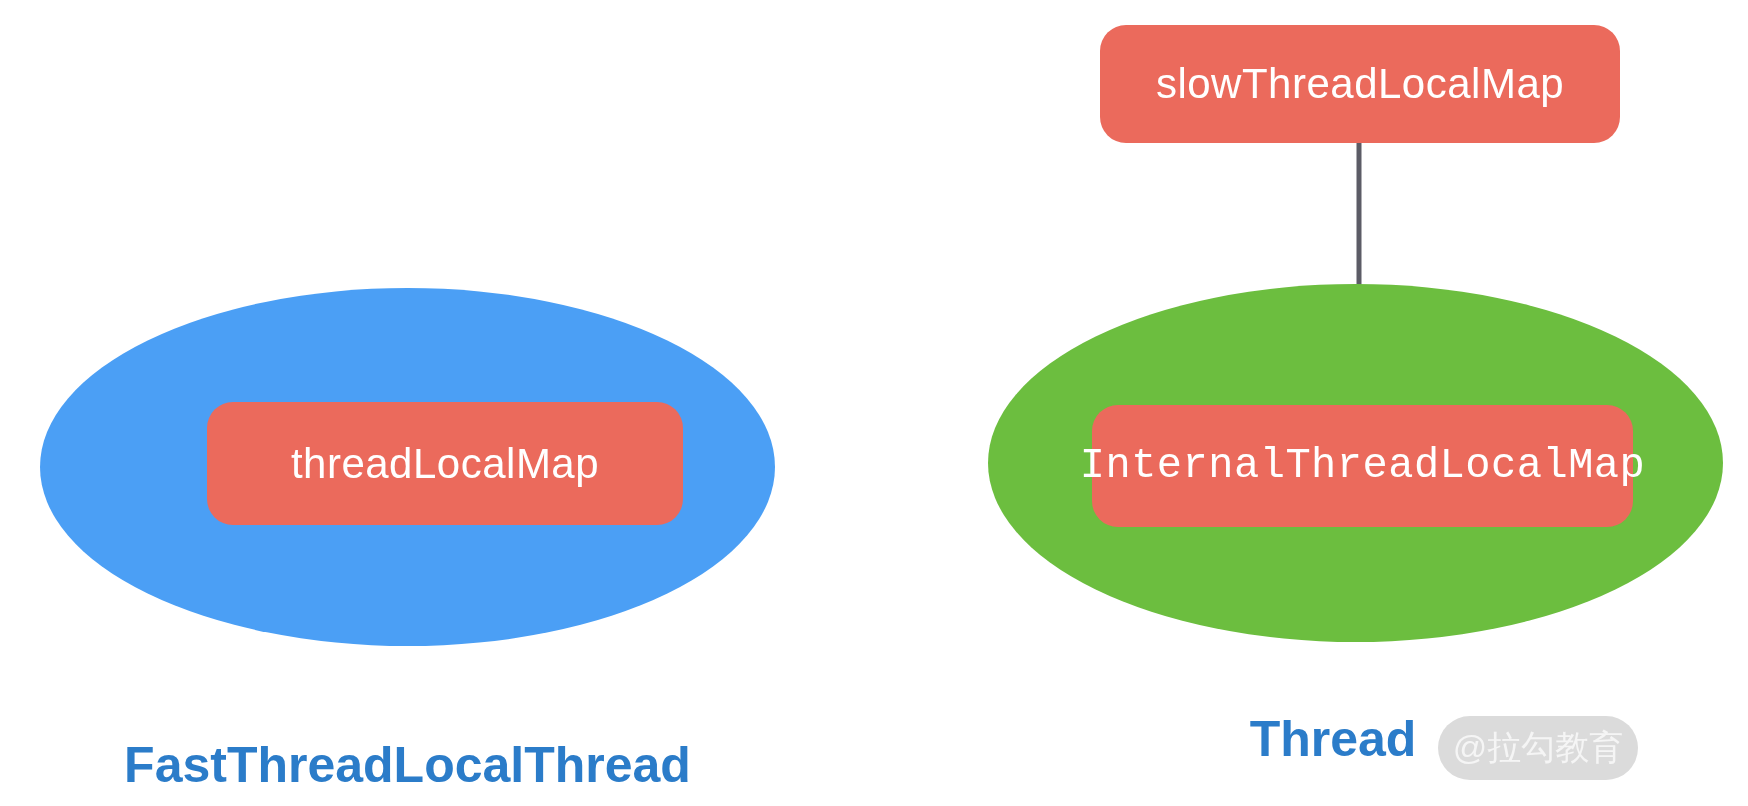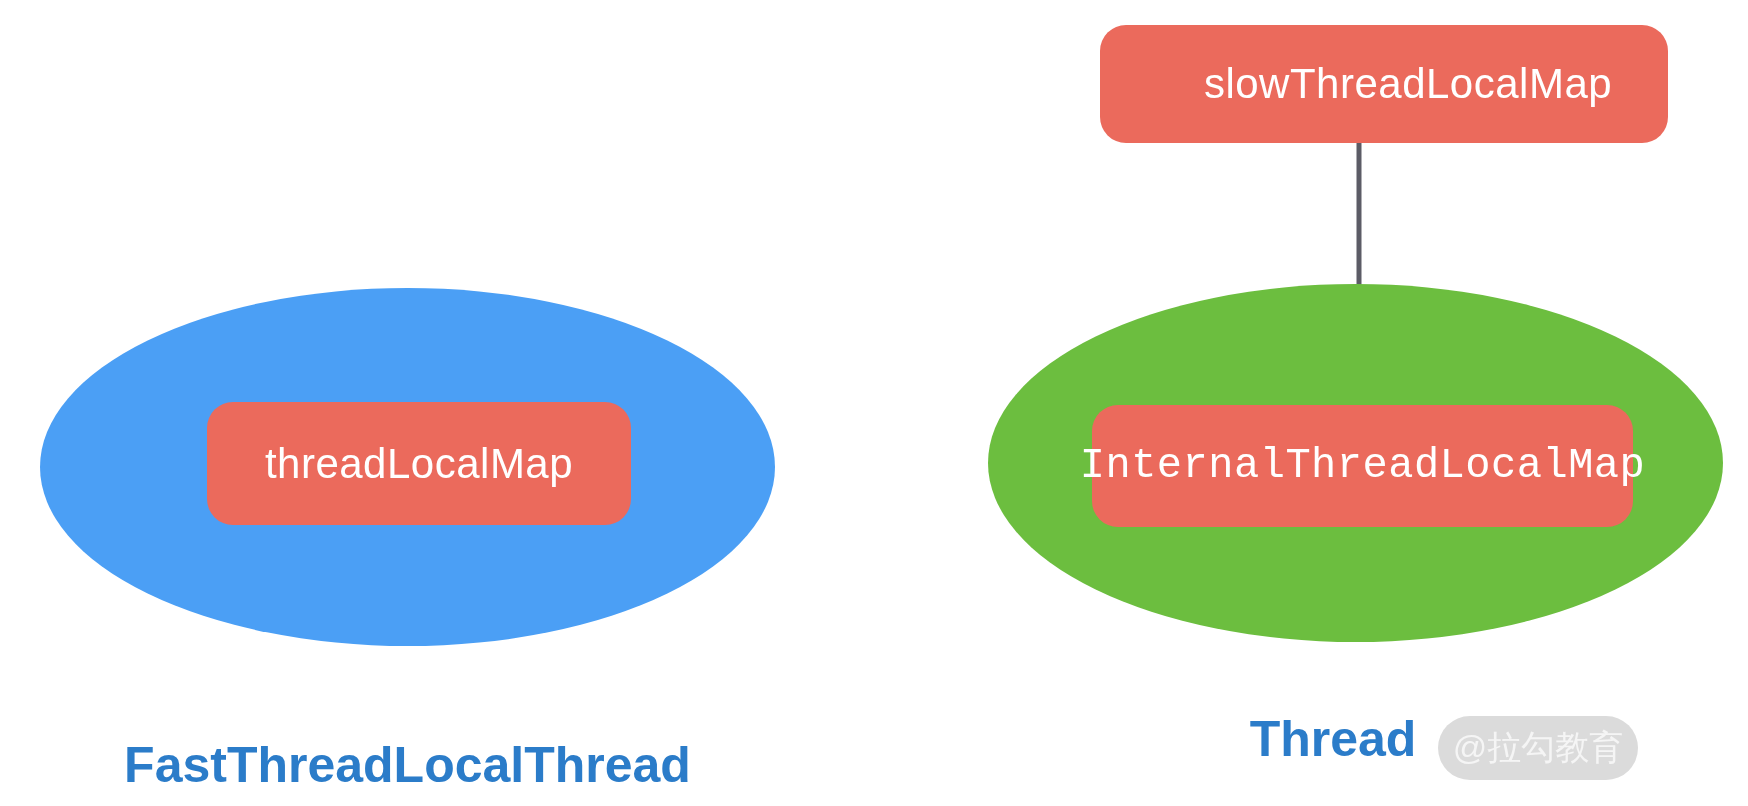--- a/index.html
+++ b/index.html
@@ -59,25 +59,25 @@
     white-space: nowrap;
   }
 </style>
 </head>
 <body>
 
 <div class="canvas">
 
   <div class="ellipse blue" style="left:40px; top:288px; width:735px; height:358px;"></div>
 
-  <div class="red-box" style="left:207px; top:402px; width:424px; height:123px;">threadLocalMap</div>
+  <div class="red-box" style="left:207px; top:402px; width:476px; height:123px;">threadLocalMap</div>
 
   <div class="caption" style="left:40px; top:736px; width:735px;">FastThreadLocalThread</div>
 
-  <div class="red-box" style="left:1100px; top:25px; width:520px; height:118px;padding-left:48px;">slowThreadLocalMap</div>
+  <div class="red-box" style="left:1100px; top:25px; width:520px; height:118px;">slowThreadLocalMap</div>
 
   <svg class="arrow-svg" style="left:1332px; top:143px;" width="54" height="264" viewBox="0 0 54 264">
     <line x1="27" y1="0" x2="27" y2="232" stroke="#5C5C66" stroke-width="5"></line>
     <polygon points="11,226 43,226 27,262" fill="#5C5C66"></polygon>
   </svg>
 
   <div class="ellipse green" style="left:988px; top:284px; width:735px; height:358px;"></div>
 
   <div class="red-box" style="left:1092px; top:405px; width:541px; height:122px;font-family:Liberation Mono, monospace;">InternalThreadLocalMap</div>
 

